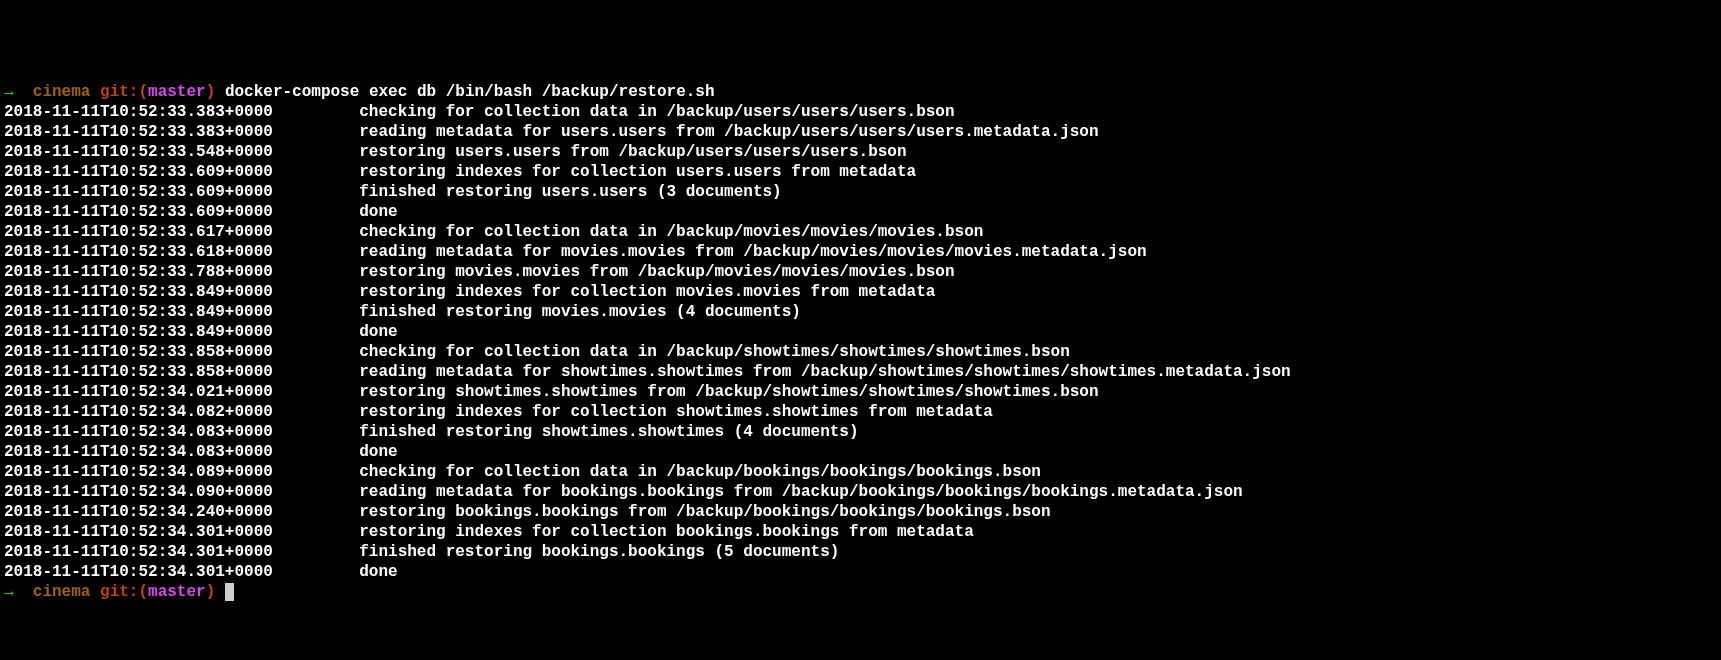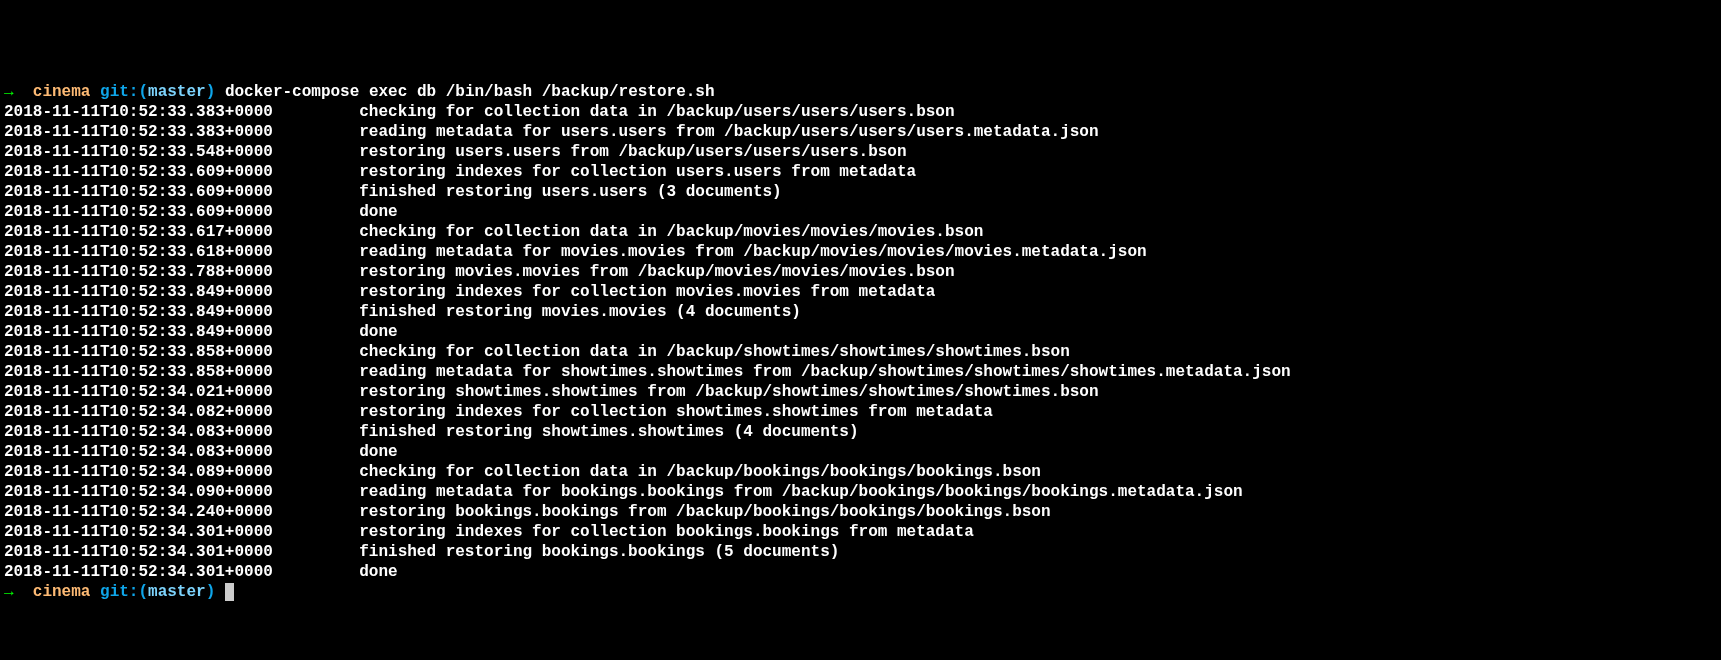--- a/index.html
+++ b/index.html
@@ -14,27 +14,27 @@
       font-size: 16px;
       line-height: 1.25;
       padding: 2px 4px;
       white-space: pre;
       font-weight: bold;
     }
     .arrow {
       color: #00ff00;
     }
     .cyan {
-      color: #fdba74;
+      color: #a16207;
     }
     .blue {
-      color: #0ea5e9;
+      color: #c2410c;
     }
     .red {
-      color: #7dd3fc;
+      color: #d946ef;
     }
     .white {
       color: #ffffff;
       margin-top: 28px;
     }
     .cursor {
       display: inline-block;
       width: 0.6em;
       height: 1.1em;
       background: #cccccc;

